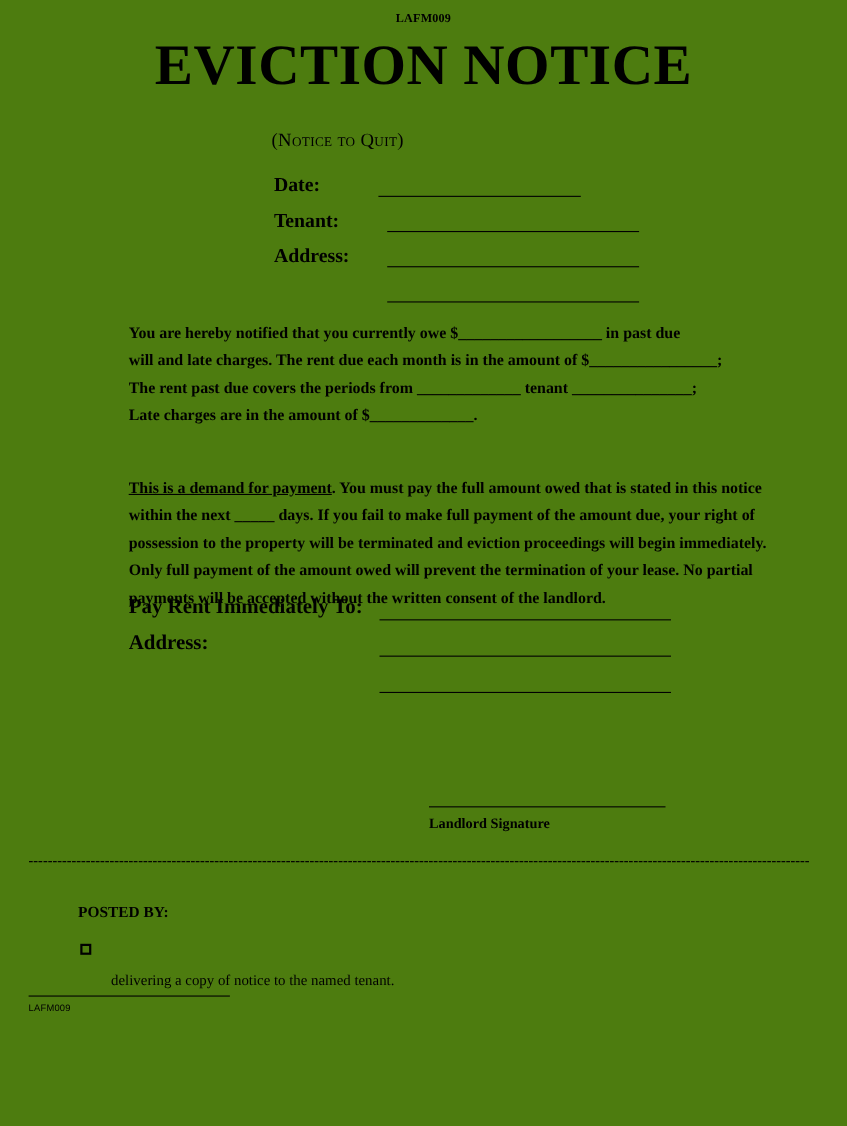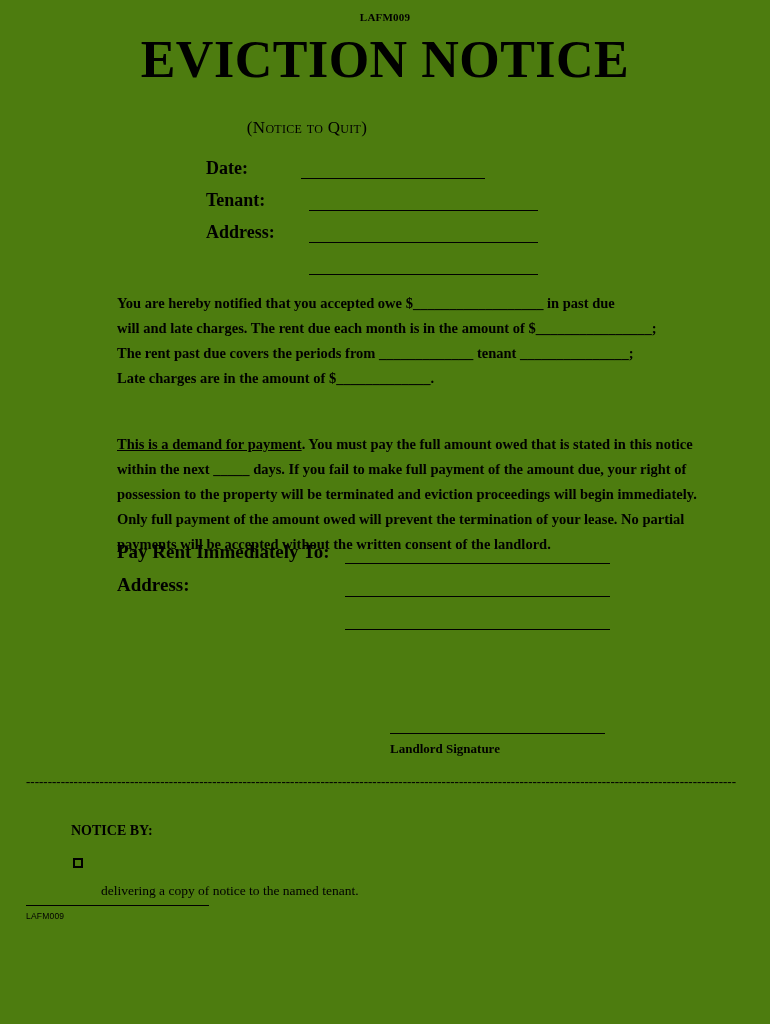--- a/index.html
+++ b/index.html
@@ -56,20 +56,21 @@
     font-variant: small-caps;
     letter-spacing: 0.3px;
     margin-top: 29px;
   }
 
   
   .field-block { position: absolute; top: 158px; left: 0; width: 770px; }
   .field-row {
     position: relative;
     height: 32px;
+    margin-left: 43px;
   }
   .field-label {
     position: absolute;
     left: 206px;
     top: 0;
     font-size: 18px;
     font-weight: bold;
   }
   .field-rule {
     position: absolute;
@@ -218,21 +219,21 @@
     <div class="field-row">
       <span class="field-label">Address:</span>
       <span class="field-rule rule-addr1"></span>
     </div>
     <div class="field-row">
       <span class="field-rule rule-addr2"></span>
     </div>
   </div>
 
   <div class="body-text para-owed">
-    <span>You are hereby notified that you accepted owe $</span><span class="blank">__________________</span><span> in past due</span><br>
+    <span>You are hereby notified that you currently owe $</span><span class="blank">__________________</span><span> in past due</span><br>
     <span>will and late charges.  The rent due each month is in the amount of $</span><span class="blank">________________</span><span>;</span><br>
     <span>The rent past due covers the periods from </span><span class="blank">_____________</span><span> tenant </span><span class="blank">_______________</span><span>;</span><br>
     <span>Late charges are in the amount of $</span><span class="blank">_____________</span><span>.</span>
   </div>
 
   <div class="body-text para-demand">
     <span class="u-underline">This is a demand for payment</span><span>.  You must pay the full amount owed that is stated in this notice within the next </span><span class="blank">_____</span><span> days.  If you fail to make full payment of the amount due, your right of possession to the property will be terminated and eviction proceedings will begin immediately.  Only full payment of the amount owed will prevent the termination of your lease.  No partial payments will be accepted without the written consent of the landlord.</span>
   </div>
 
   <div class="pay-block">
@@ -247,21 +248,21 @@
     <div class="pay-row">
       <span class="pay-rule" style="top:22px;"></span>
     </div>
   </div>
 
   <div class="sig-rule"></div>
   <div class="sig-label">Landlord Signature</div>
 
   <div class="dash-sep">--------------------------------------------------------------------------------------------------------------------------------------------------------------------</div>
 
-  <div class="posted-title">NOTICE BY:</div>
+  <div class="posted-title">POSTED BY:</div>
 
   <div class="posted-list">
     <div class="posted-item">
       <span class="cb"></span>
       <span class="posted-item-label">delivering a copy of notice to the named tenant.</span>
     </div>
   </div>
 
   <div class="footer-rule"></div>
   <div class="doc-code-bottom">LAFM009</div>

